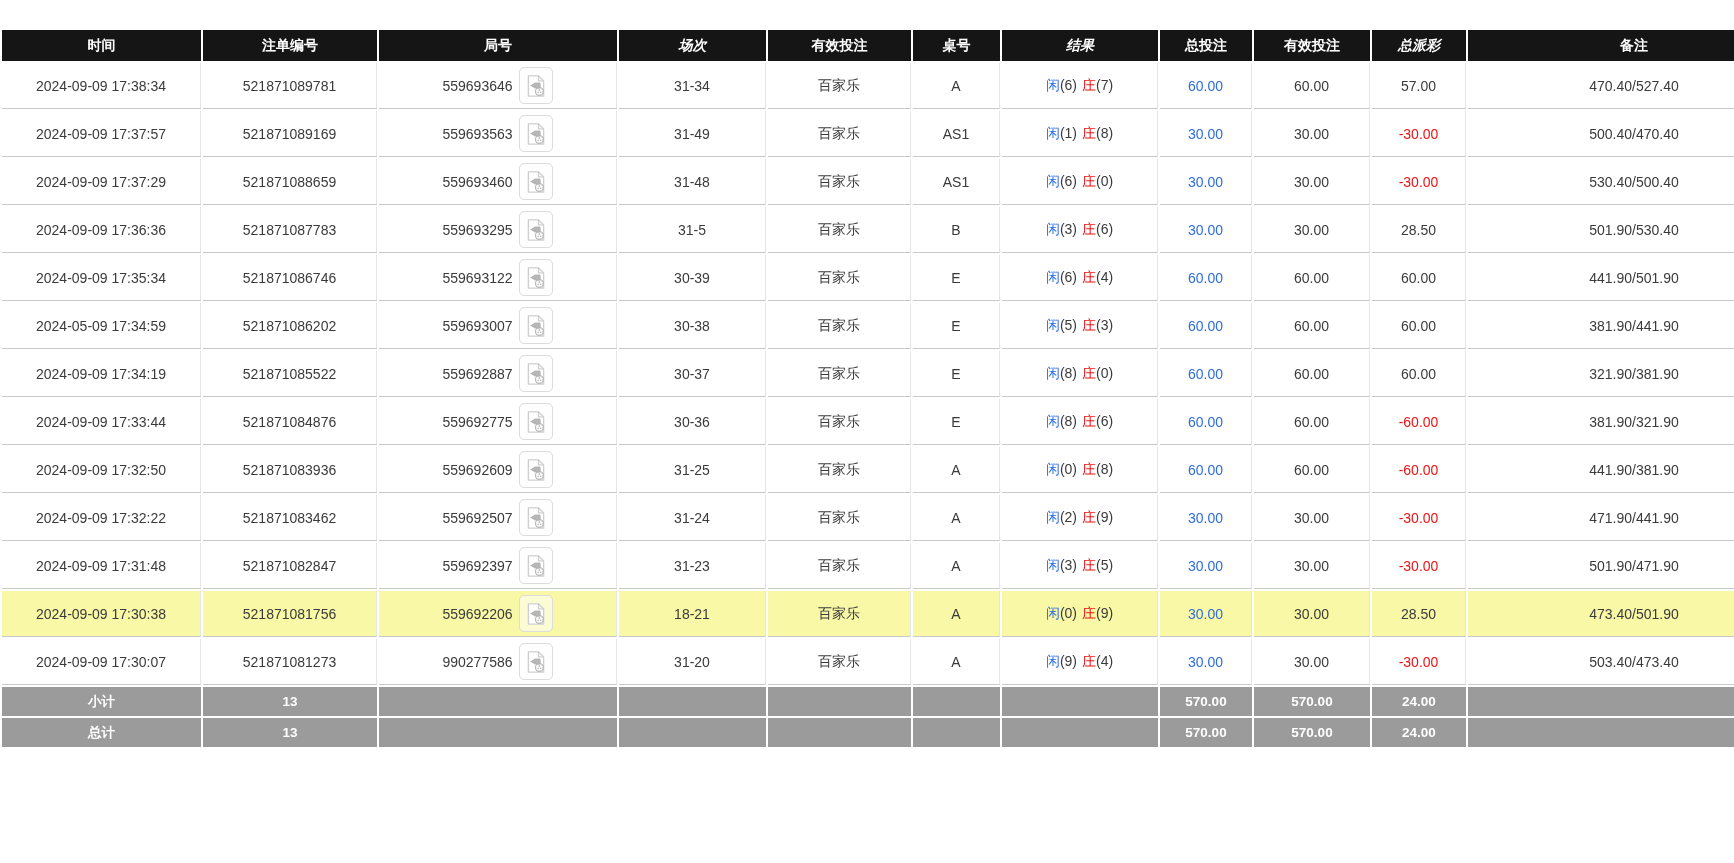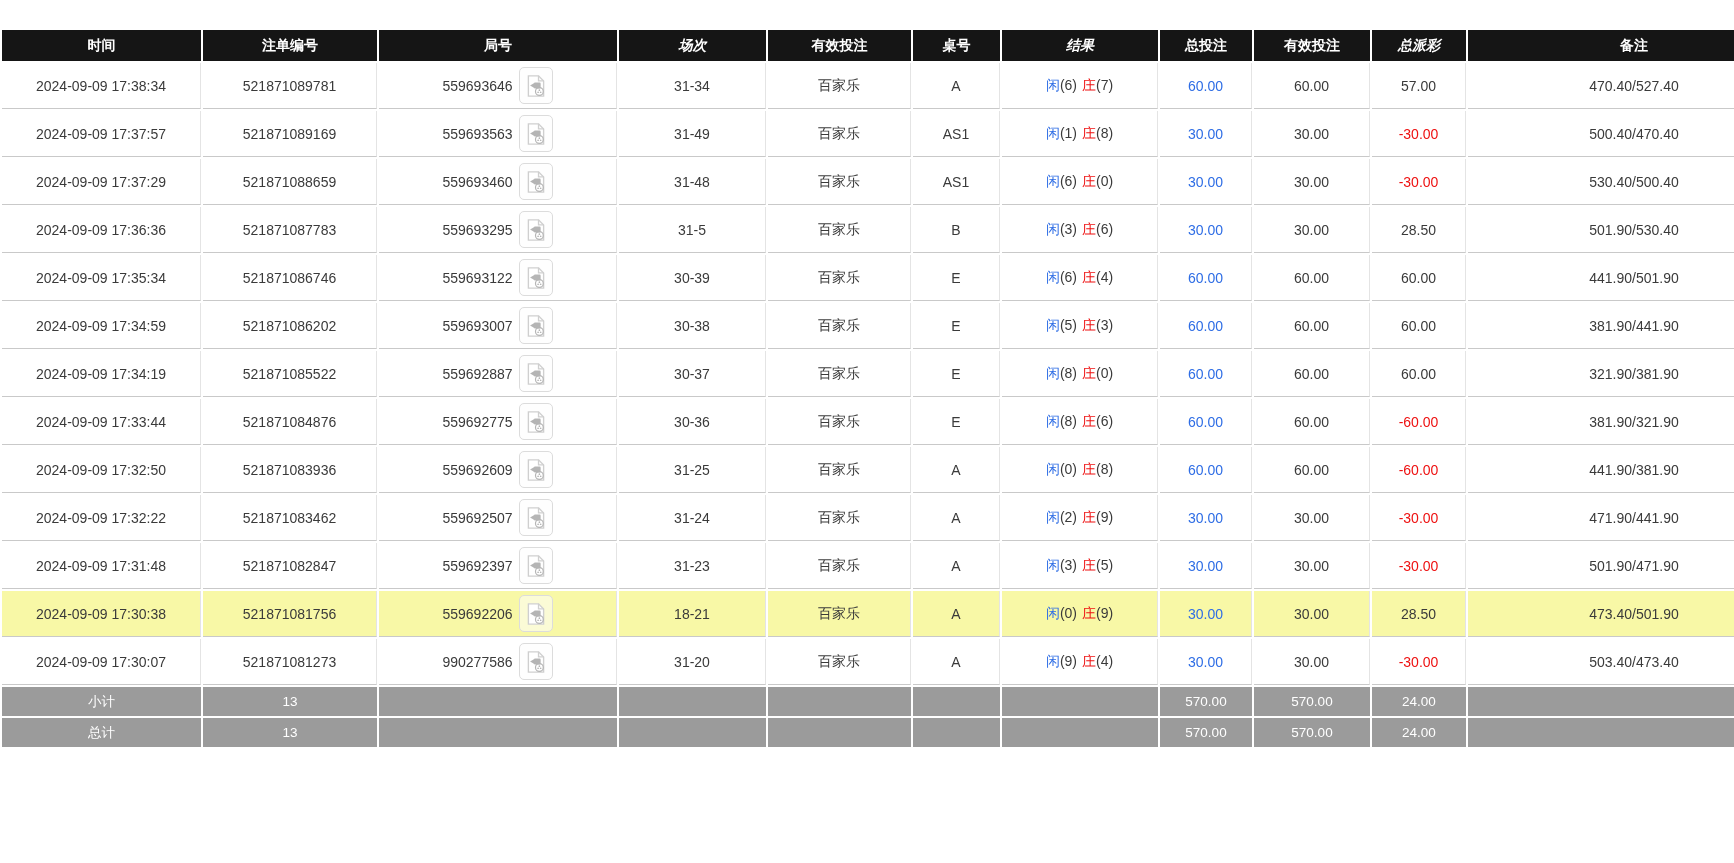--- a/index.html
+++ b/index.html
@@ -35,21 +35,21 @@
     border-bottom:1px solid #c9c9c9;
     border-right:1px solid #e4e4e4;
     white-space:nowrap;
     overflow:hidden;
   }
   tbody td:last-child{border-right:none;}
   tr.highlight td{background:var(--highlight-bg,#f8f8a6);}
   tfoot td{
     background:var(--footer-bg,#9b9b9b);
     color:#ffffff;
-    font-weight:normal;
+    font-weight:bold;
     font-size:13.5px;
     text-align:center;
     height:29px;
     padding:0 2px;
     border:none;
   }
   .c-blue{color:var(--accent-blue,#2e6de5);}
   .c-red{color:var(--accent-red,#ee1111);}
   .neg{color:var(--accent-red,#ee1111);}
   .round-wrap{display:inline-flex;align-items:center;gap:6px;vertical-align:middle;}
@@ -249,21 +249,21 @@
     <td>
       <span class="c-blue">闲</span><span>(6)</span><span class="result-gap"></span><span class="c-red">庄</span><span>(4)</span>
     </td>
     <td class="c-blue">60.00</td>
     <td>60.00</td>
     <td>60.00</td>
     <td>441.90/501.90</td>
   </tr>
 
   <tr>
-    <td>2024-09-09 17:34:59</td>
+    <td>2024-05-09 17:34:59</td>
     <td>521871086202</td>
     <td>
       <span class="round-wrap">
         <span>559693007</span>
         <button class="video-btn" type="button">
           <span>
             <svg viewBox="0 0 26 28" width="22" height="24" aria-hidden="true">
               <path d="M4 2 h12 l6 6 v18 H4 z" fill="#ffffff" stroke="#cfcfcf" stroke-width="1.6"></path>
               <path d="M16 2 v6 h6" fill="none" stroke="#cfcfcf" stroke-width="1.6"></path>
               <path d="M11 10.6 l-5 2.9 5 2.9 z" fill="#b5b5b5"></path>

